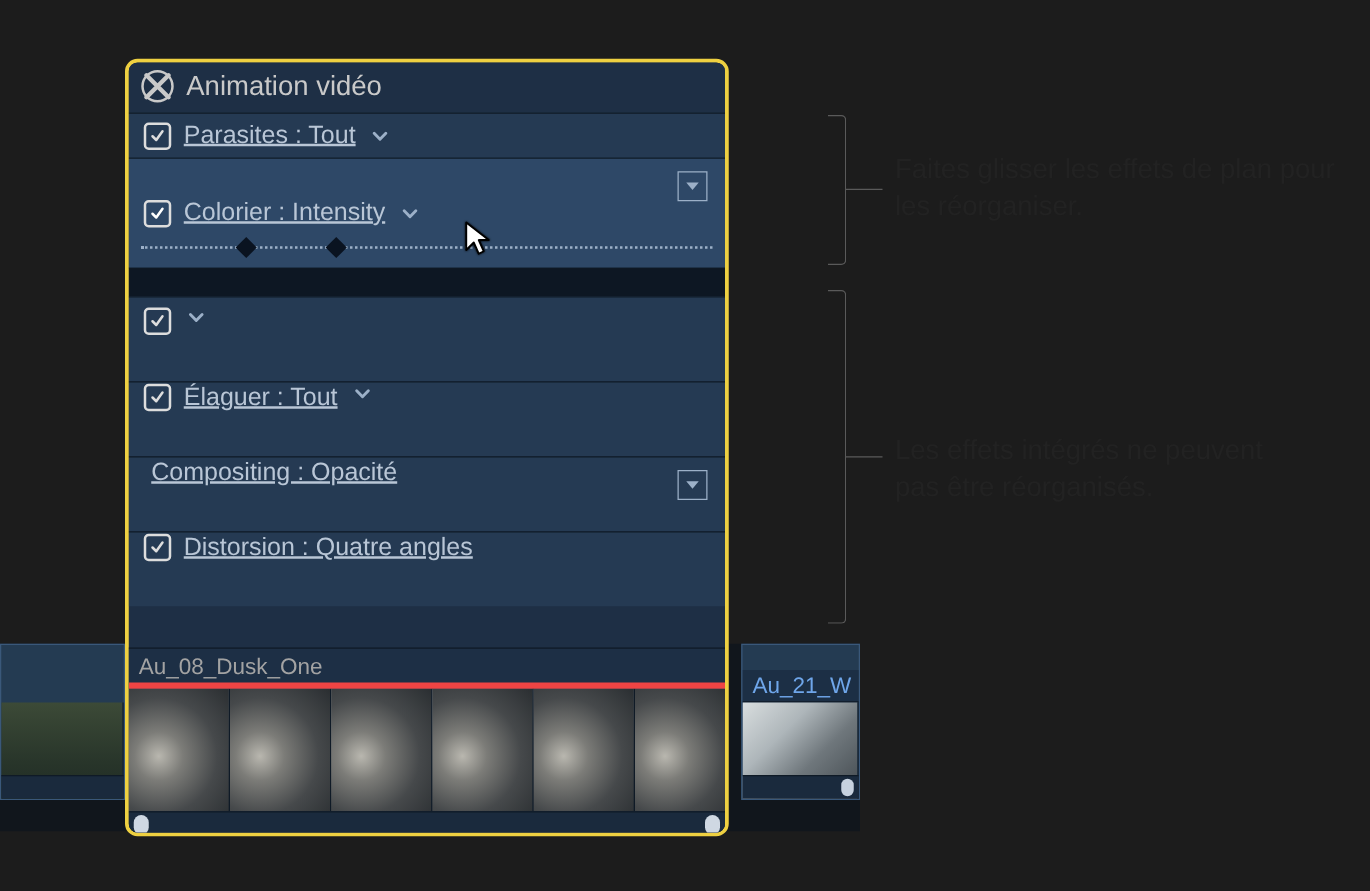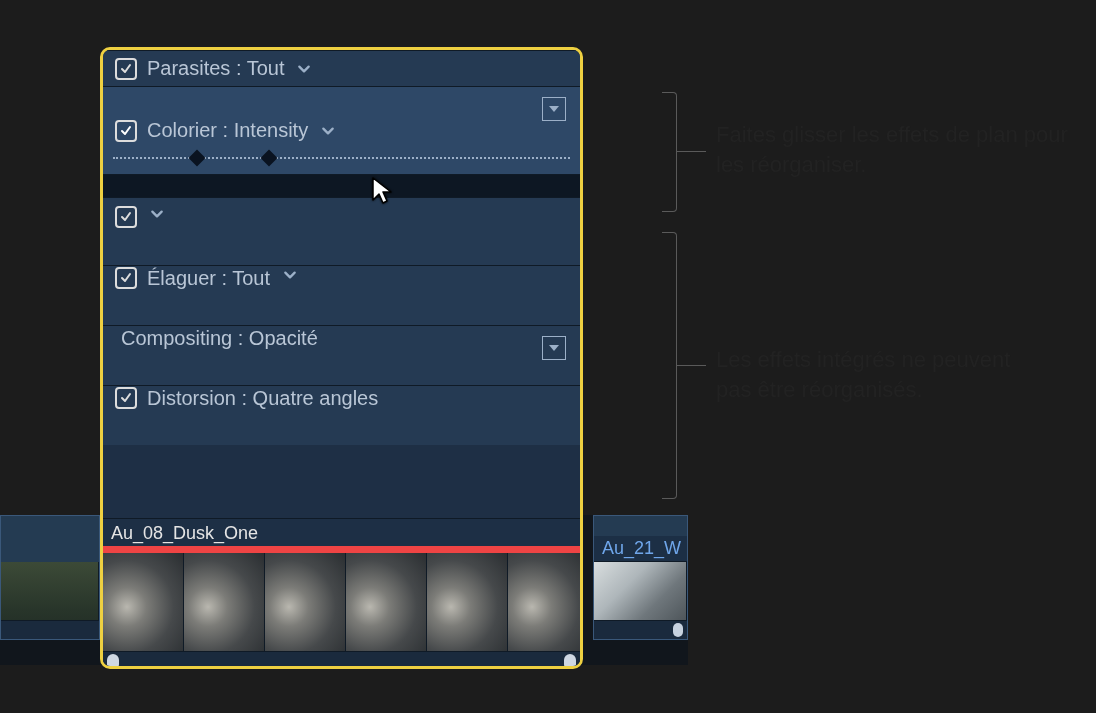--- a/index.html
+++ b/index.html
@@ -88,21 +88,21 @@
     border-radius: 4px;
     display: flex;
     align-items: center;
     justify-content: center;
     color: #ddd;
     font-size: 14px;
     line-height: 1;
   }
   .check svg { width: 12px; height: 12px; }
 
-  .label { white-space: nowrap; }
+  .label { white-space: nowrap; text-decoration: underline; }
 
   .chev {
     display: inline-flex;
     align-items: center;
     justify-content: center;
     width: 16px; height: 16px;
     margin-left: 2px;
   }
   .chev svg { width: 14px; height: 14px; }
 
@@ -206,24 +206,24 @@
   .panel .clipstrip {
     position: absolute;
     left: 0; right: 0;
     bottom: 0;
     height: 148px;
     background: #1c2b3d;
   }
   .panel .clipstrip .title {
     padding: 4px 8px 2px;
     font-size: 18px;
-    color: #e5e5e5;
+    color: #a3a3a3;
     background: #1d2f45;
     border-top: 1px solid #0f1a26;
-    border-bottom: 7px solid #ef4444;
+    border-bottom: 5px solid #ef4444;
   }
   .panel .clipstrip .thumbs2 {
     display: flex;
     height: 98px;
     overflow: hidden;
   }
   .panel .clipstrip .thumb2 {
     flex: 1 0 80px;
     background: radial-gradient(circle at 30% 55%, #b9b7af 0%, #7c7c78 25%, #46494b 60%, #2a2e31 100%),
                 linear-gradient(180deg,#8c8f90 0%, #595d60 50%, #2b3034 100%);
@@ -295,20 +295,28 @@
       <div class="thumbs">
         <div class="thumb" style="background:linear-gradient(135deg,#d9dedf 0%, #aeb6ba 30%, #6f777c 55%, #333a3f 100%);"></div>
       </div>
       <div class="scrubbar">
         <div class="scrubknob" style="right:4px;"></div>
       </div>
     </div>
   </div>
 
   <div class="panel">
+    <div class="panel-header">
+      <div class="close-circle">
+        <svg viewBox="0 0 10 10">
+            <path d="M1 1 L9 9 M9 1 L1 9" stroke="#c9c9c9" stroke-width="1.6" fill="none" stroke-linecap="round"></path>
+          </svg>
+      </div>
+      <span>Animation vidéo</span>
+    </div>
 
     <div class="row">
       <span class="check">
         <svg viewBox="0 0 12 12">
             <path d="M2 6 L5 9 L10 2" stroke="#ddd" stroke-width="2" fill="none" stroke-linecap="round" stroke-linejoin="round"></path>
           </svg>
       </span>
       <span class="label">Parasites : Tout</span>
       <span class="chev">
         <svg viewBox="0 0 12 12">

